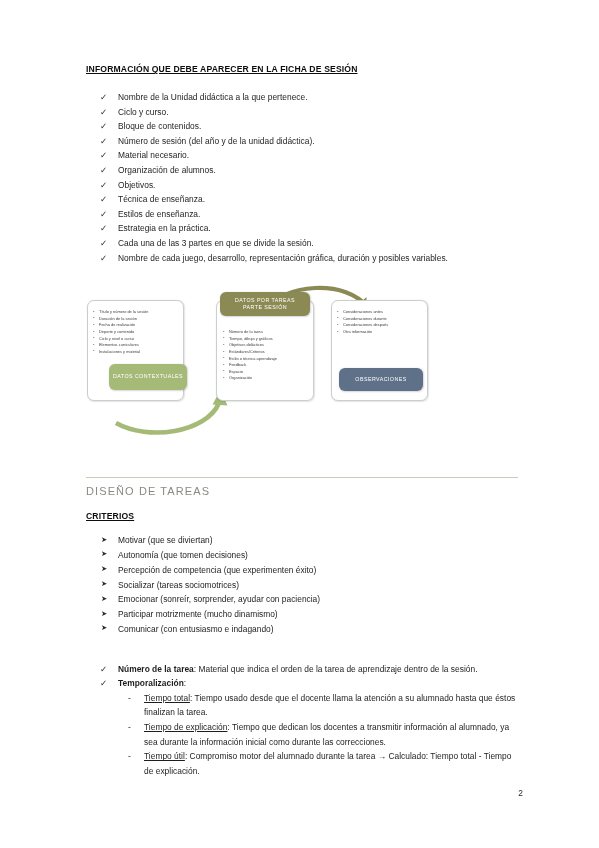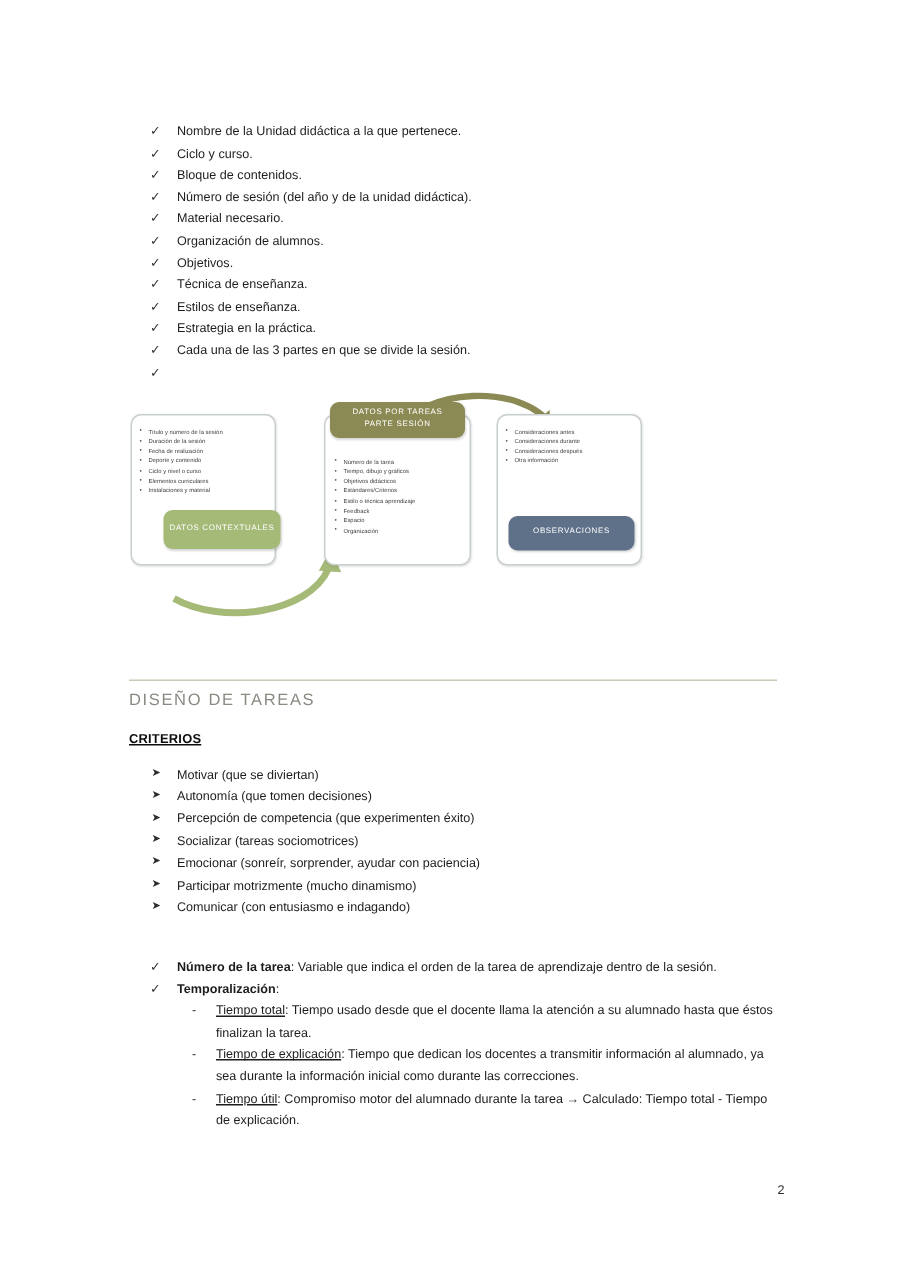--- a/index.html
+++ b/index.html
@@ -174,35 +174,36 @@
     color: #2b2b2b;
   }
 </style>
 </head>
 <body>
 
 <div class="page">
   <div class="content">
 
     <div style="height:64px"></div>
+    <div class="h-underline">INFORMACIÓN QUE DEBE APARECER EN LA FICHA DE SESIÓN</div>
 
     <div style="height:16px"></div>
     <ul class="checklist">
       <li><span class="mk">✓</span><span>Nombre de la Unidad didáctica a la que pertenece.</span></li>
       <li><span class="mk">✓</span><span>Ciclo y curso.</span></li>
       <li><span class="mk">✓</span><span>Bloque de contenidos.</span></li>
       <li><span class="mk">✓</span><span>Número de sesión (del año y de la unidad didáctica).</span></li>
       <li><span class="mk">✓</span><span>Material necesario.</span></li>
       <li><span class="mk">✓</span><span>Organización de alumnos.</span></li>
       <li><span class="mk">✓</span><span>Objetivos.</span></li>
       <li><span class="mk">✓</span><span>Técnica de enseñanza.</span></li>
       <li><span class="mk">✓</span><span>Estilos de enseñanza.</span></li>
       <li><span class="mk">✓</span><span>Estrategia en la práctica.</span></li>
       <li><span class="mk">✓</span><span>Cada una de las 3 partes en que se divide la sesión.</span></li>
-      <li><span class="mk">✓</span></li>
+      <li><span class="mk">✓</span><span>Nombre de cada juego, desarrollo, representación gráfica, duración y posibles variables.</span></li>
     </ul>
 
     <div style="height:19px"></div>
     <div class="diagram">
 
       <svg class="arrow-svg" width="432" height="165" viewBox="0 0 432 165">
 
         <path d="M 176 29 C 196 -2 262 -5 282 24" fill="none" stroke="#8c8a54" stroke-width="4.2"></path>
         <path d="M 276 13 L 285 30 L 270 30 Z" fill="#8c8a54" transform="rotate(28 278 22)"></path>
 
@@ -274,21 +275,21 @@
       <li><span class="mk">➤</span><span>Participar motrizmente (mucho dinamismo)</span></li>
       <li><span class="mk">➤</span><span>Comunicar (con entusiasmo e indagando)</span></li>
     </ul>
 
     <div style="height:12px"></div>
     <div style="height:13px"></div>
 
     <ul class="checklist">
       <li>
         <span class="mk">✓</span>
-        <span class="b">Número de la tarea</span><span>: </span><span>Variable que indica el orden de la tarea de aprendizaje dentro de la sesión.</span>
+        <span class="b">Número de la tarea</span><span>: </span><span>Material que indica el orden de la tarea de aprendizaje dentro de la sesión.</span>
       </li>
       <li>
         <span class="mk">✓</span>
         <span class="b">Temporalización</span><span>:</span>
         <ul class="dashlist">
           <li>
             <span class="mk">-</span>
             <span class="u">Tiempo total</span><span>: </span><span>Tiempo usado desde que el docente llama la atención a su alumnado hasta que éstos finalizan la tarea.</span>
           </li>
           <li>

